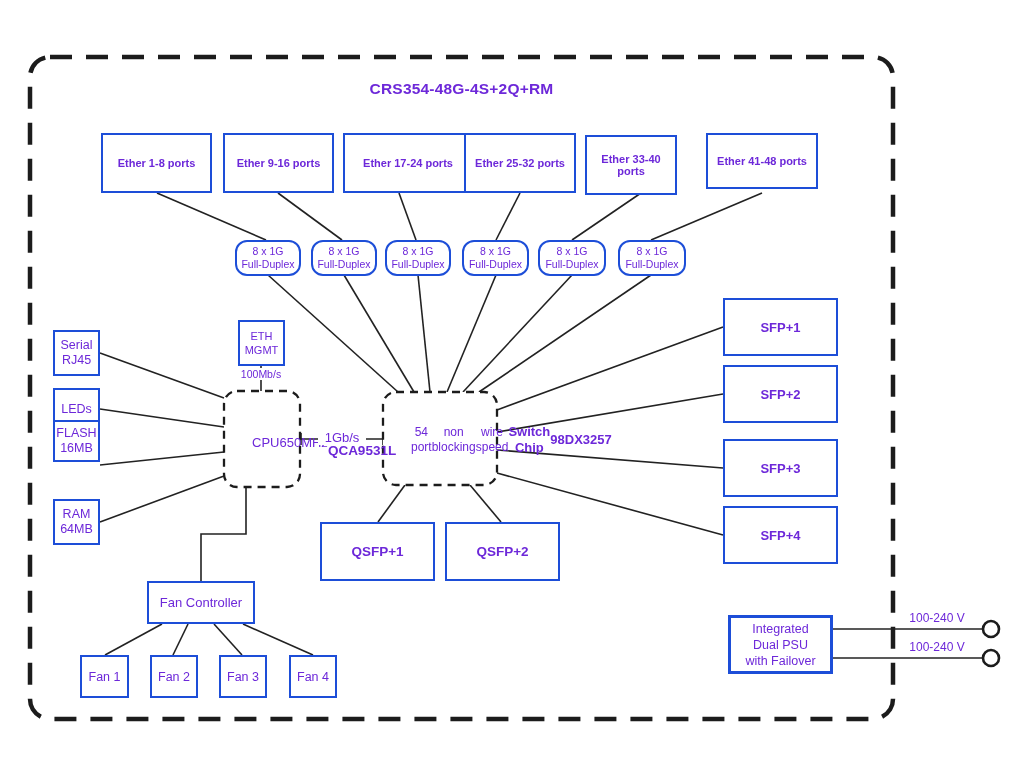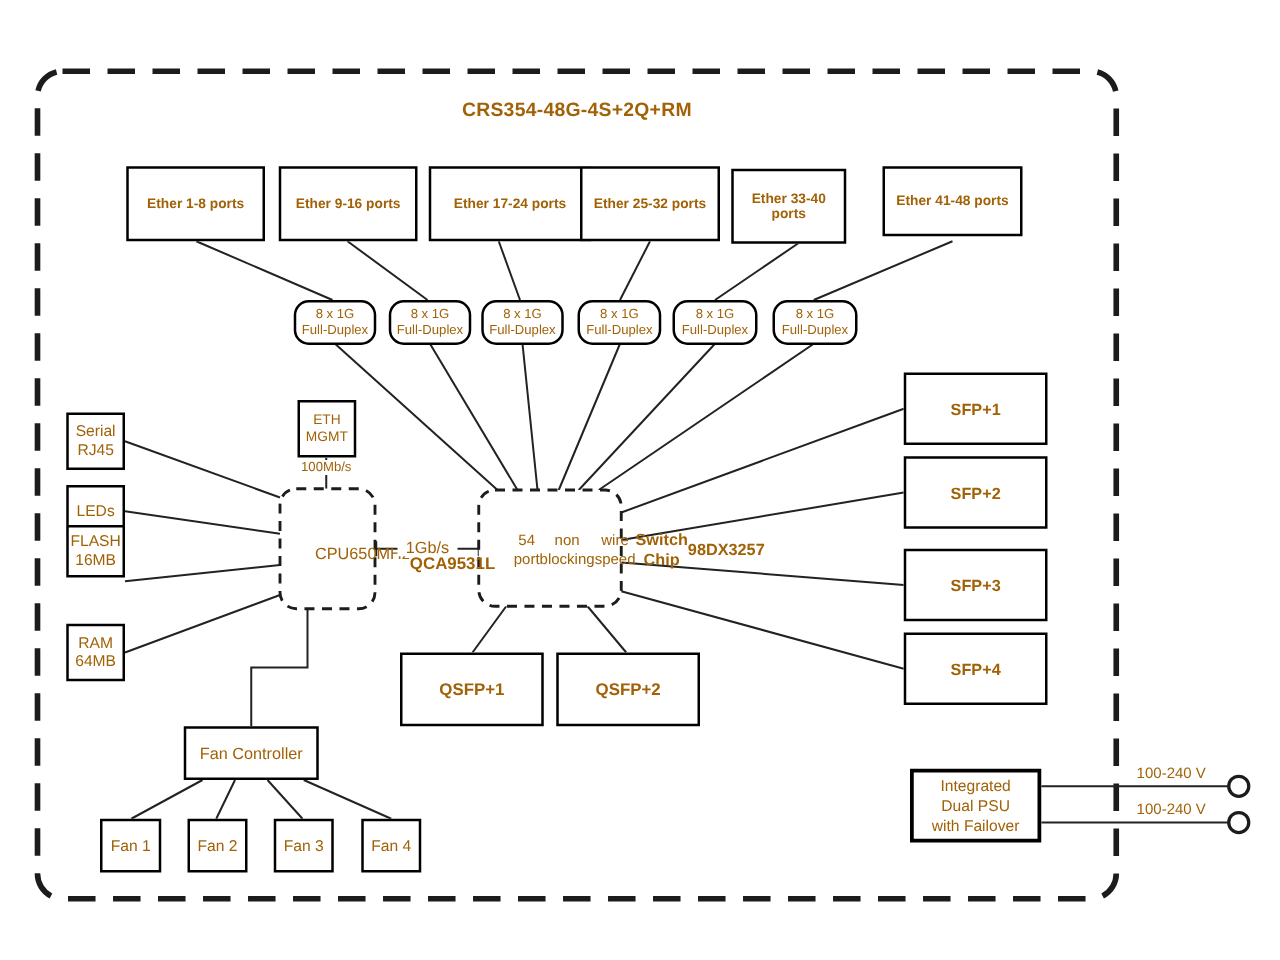--- a/index.html
+++ b/index.html
@@ -1,22 +1,22 @@
 <!DOCTYPE html>
 <html><head>
 <meta charset="utf-8">
 <style>
   html,body{margin:0;padding:0;background:#fff;}
   #canvas{
     position:relative;width:1024px;height:768px;background:#ffffff;
-    font-family:"Liberation Sans",sans-serif;color:#a16207;overflow:hidden;
+    font-family:"Liberation Sans",sans-serif;color:#6d28d9;overflow:hidden;
   }
   #wires{position:absolute;left:0;top:0;z-index:1;}
   .box{
-    position:absolute;box-sizing:border-box;border:2px solid #000000;background:#fff;
+    position:absolute;box-sizing:border-box;border:2px solid #1d4ed8;background:#fff;
     display:flex;flex-direction:column;align-items:center;justify-content:center;
     text-align:center;z-index:2;
   }
   .ether{font-size:11px;font-weight:bold;}
   .duplex{border-radius:12px;font-size:10.5px;line-height:13px;border-width:2px;}
   .periph{font-size:12.5px;line-height:15px;}
   .ethmgmt{font-size:11px;line-height:14px;}
   .sfp{font-size:13px;font-weight:bold;}
   .qsfp{font-size:13.5px;font-weight:bold;}
   .fanctrl{font-size:13px;}

